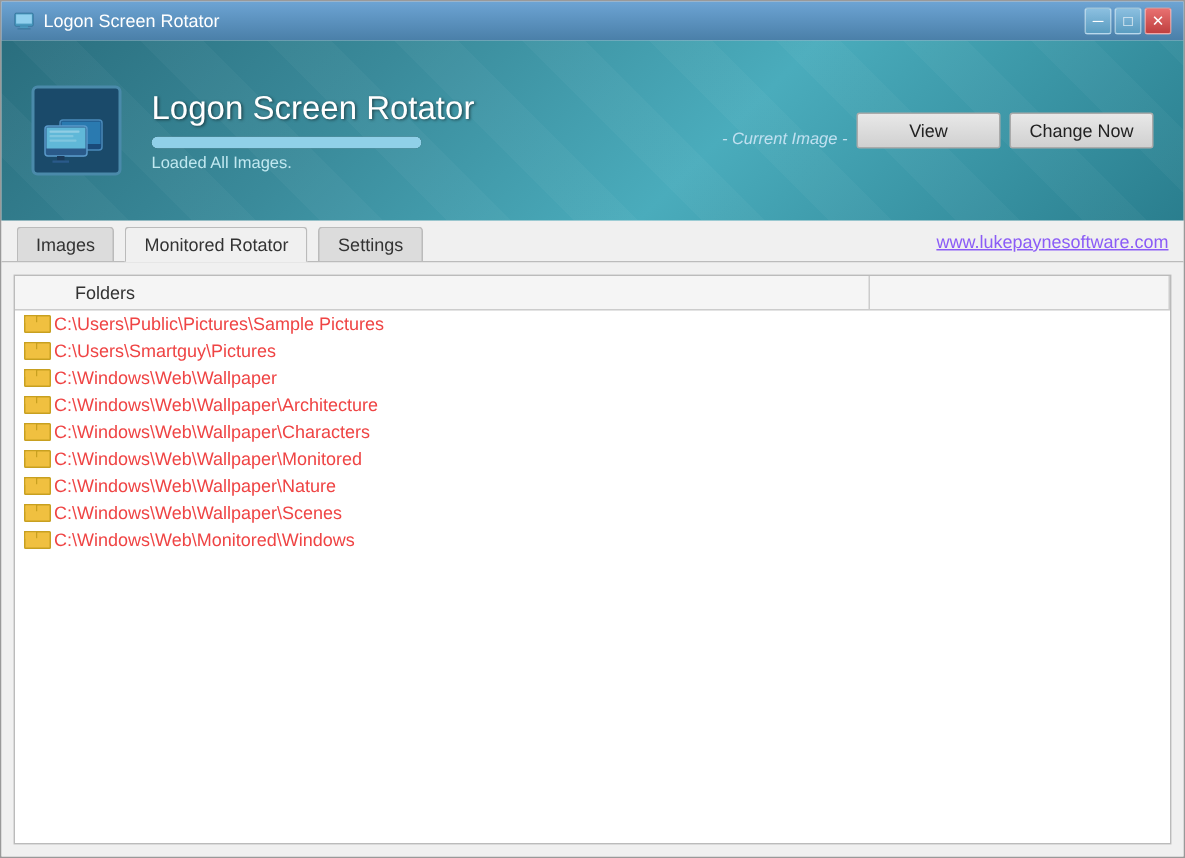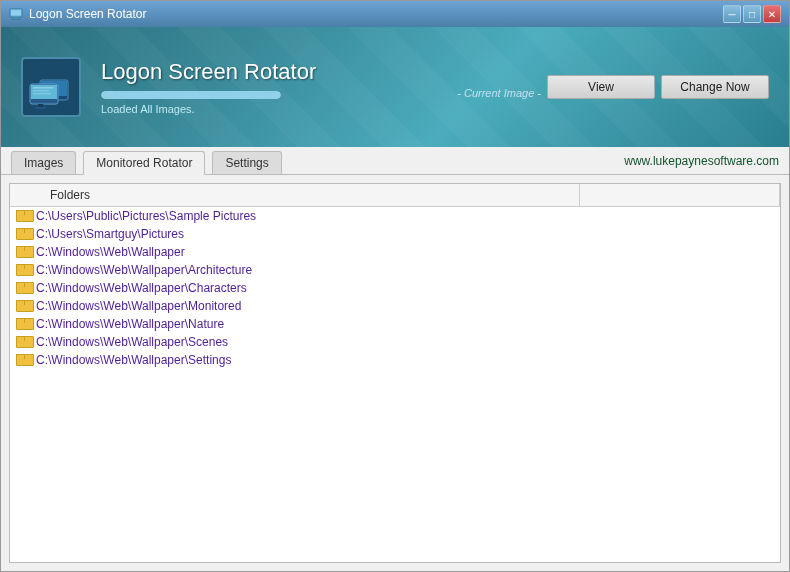--- a/index.html
+++ b/index.html
@@ -166,21 +166,21 @@
       z-index: 1;
     }
 
     .current-image-label {
       color: #c0e0f0;
       font-size: 11px;
       font-style: italic;
     }
 
     .header-btn {
-      width: 108px;
+      width: 96px;
       height: 24px;
       background: linear-gradient(to bottom, #e8e8e8, #d0d0d0);
       border: 1px solid #aaa;
       border-radius: 2px;
       cursor: pointer;
       font-size: 12px;
       display: flex;
       align-items: center;
       justify-content: center;
       color: #222;
@@ -211,21 +211,22 @@
     .tab.active {
       background: #f0f0f0;
       border-bottom: 1px solid #f0f0f0;
       margin-bottom: -1px;
       z-index: 1;
       font-weight: normal;
     }
 
     .tab-bar-link {
       margin-left: auto;
-      color: #14532d;
+      color: #8b5cf6;
+      text-decoration: underline;
       font-size: 12px;
       cursor: pointer;
       padding-bottom: 4px;
       align-self: center;
     }
 
     
     .content {
       flex: 1;
       padding: 8px;
@@ -267,21 +268,21 @@
       flex: 1;
       overflow-y: auto;
     }
 
     .folder-item {
       display: flex;
       align-items: center;
       padding: 2px 6px;
       cursor: pointer;
       font-size: 12px;
-      color: #4c1d95;
+      color: #ef4444;
     }
 
     .folder-icon {
       width: 16px;
       height: 14px;
       margin-right: 4px;
       flex-shrink: 0;
       display: flex;
       align-items: center;
       justify-content: center;
@@ -437,19 +438,19 @@
           <div class="folder-item">
             <div class="folder-icon">
               <div class="folder-shape"></div>
             </div>
             <span>C:\Windows\Web\Wallpaper\Scenes</span>
           </div>
           <div class="folder-item">
             <div class="folder-icon">
               <div class="folder-shape"></div>
             </div>
-            <span>C:\Windows\Web\Wallpaper\Settings</span>
+            <span>C:\Windows\Web\Monitored\Windows</span>
           </div>
         </div>
     </div>
   </div>
 
 </div>
 
 </body></html>

